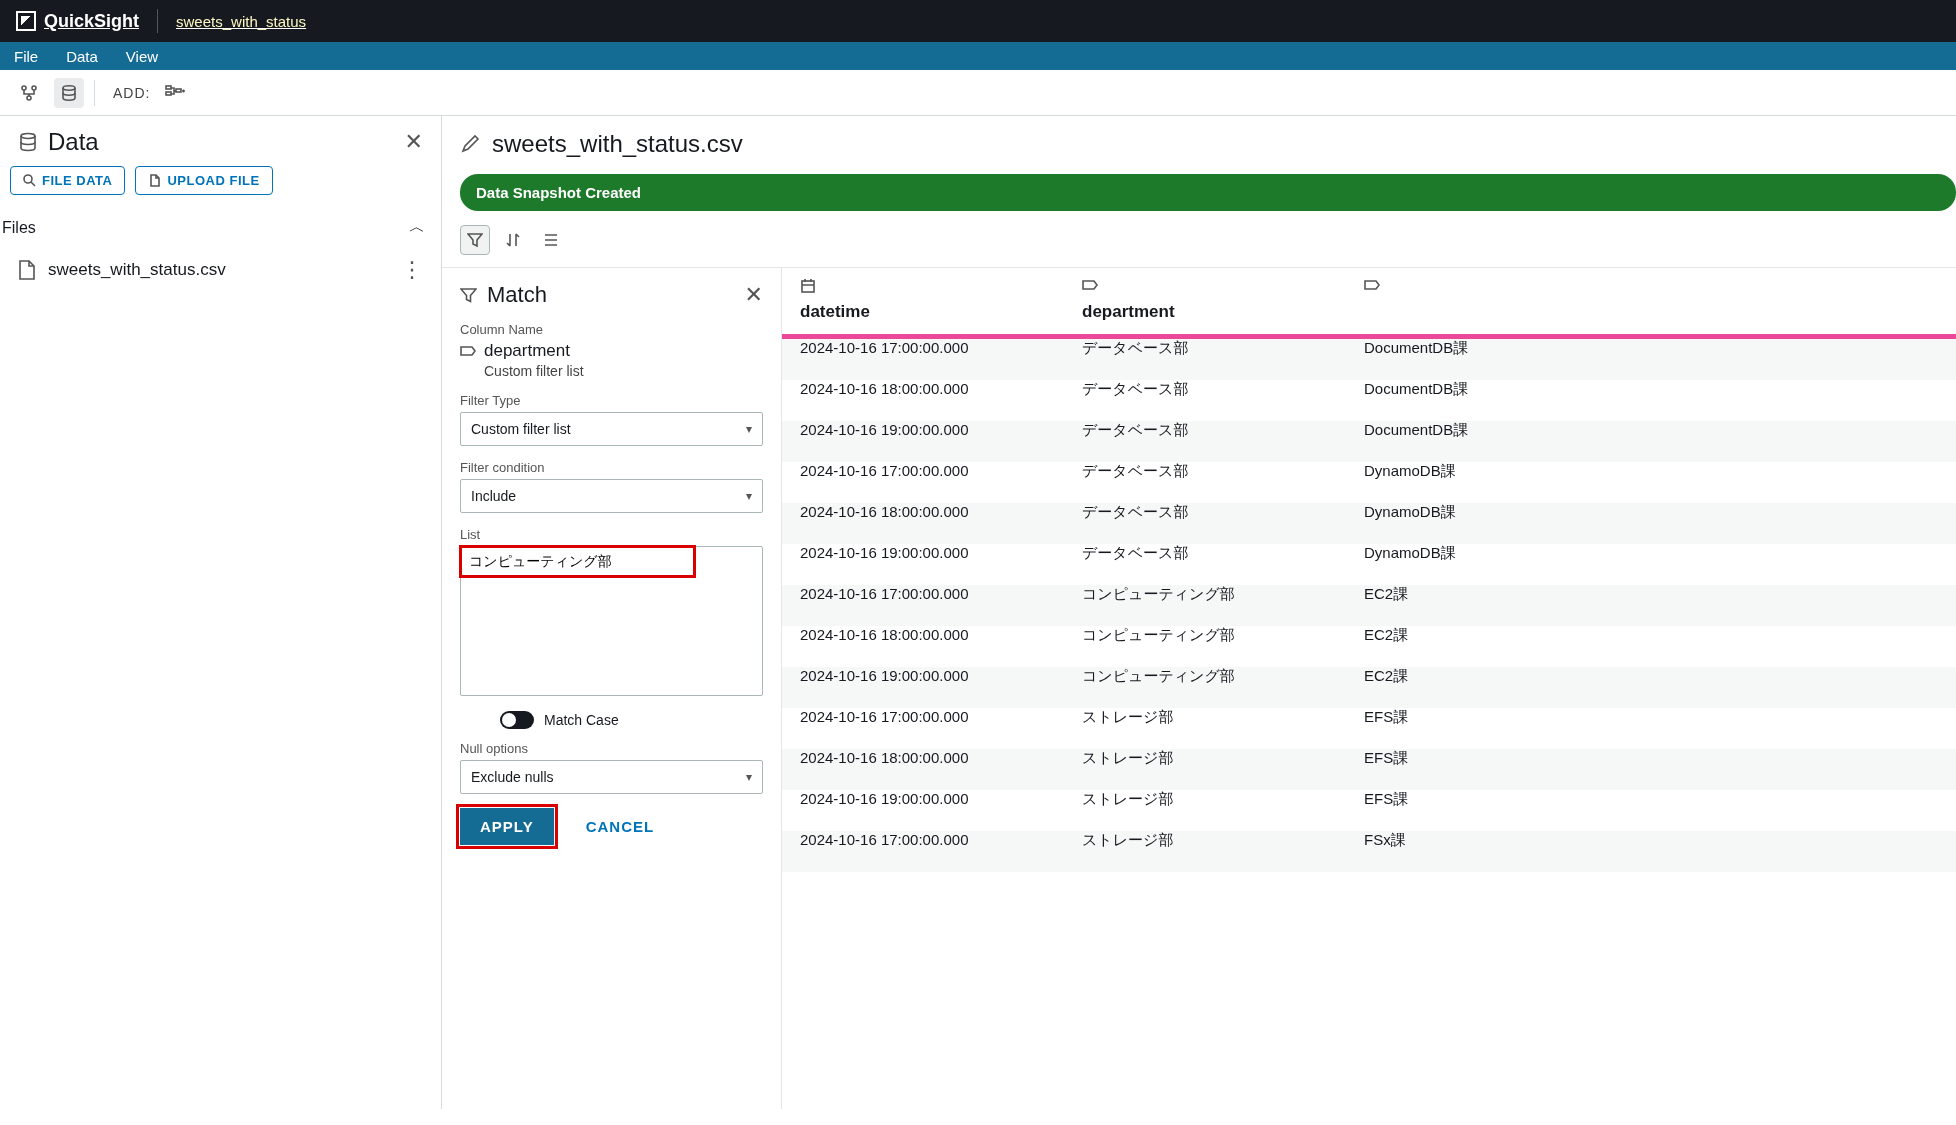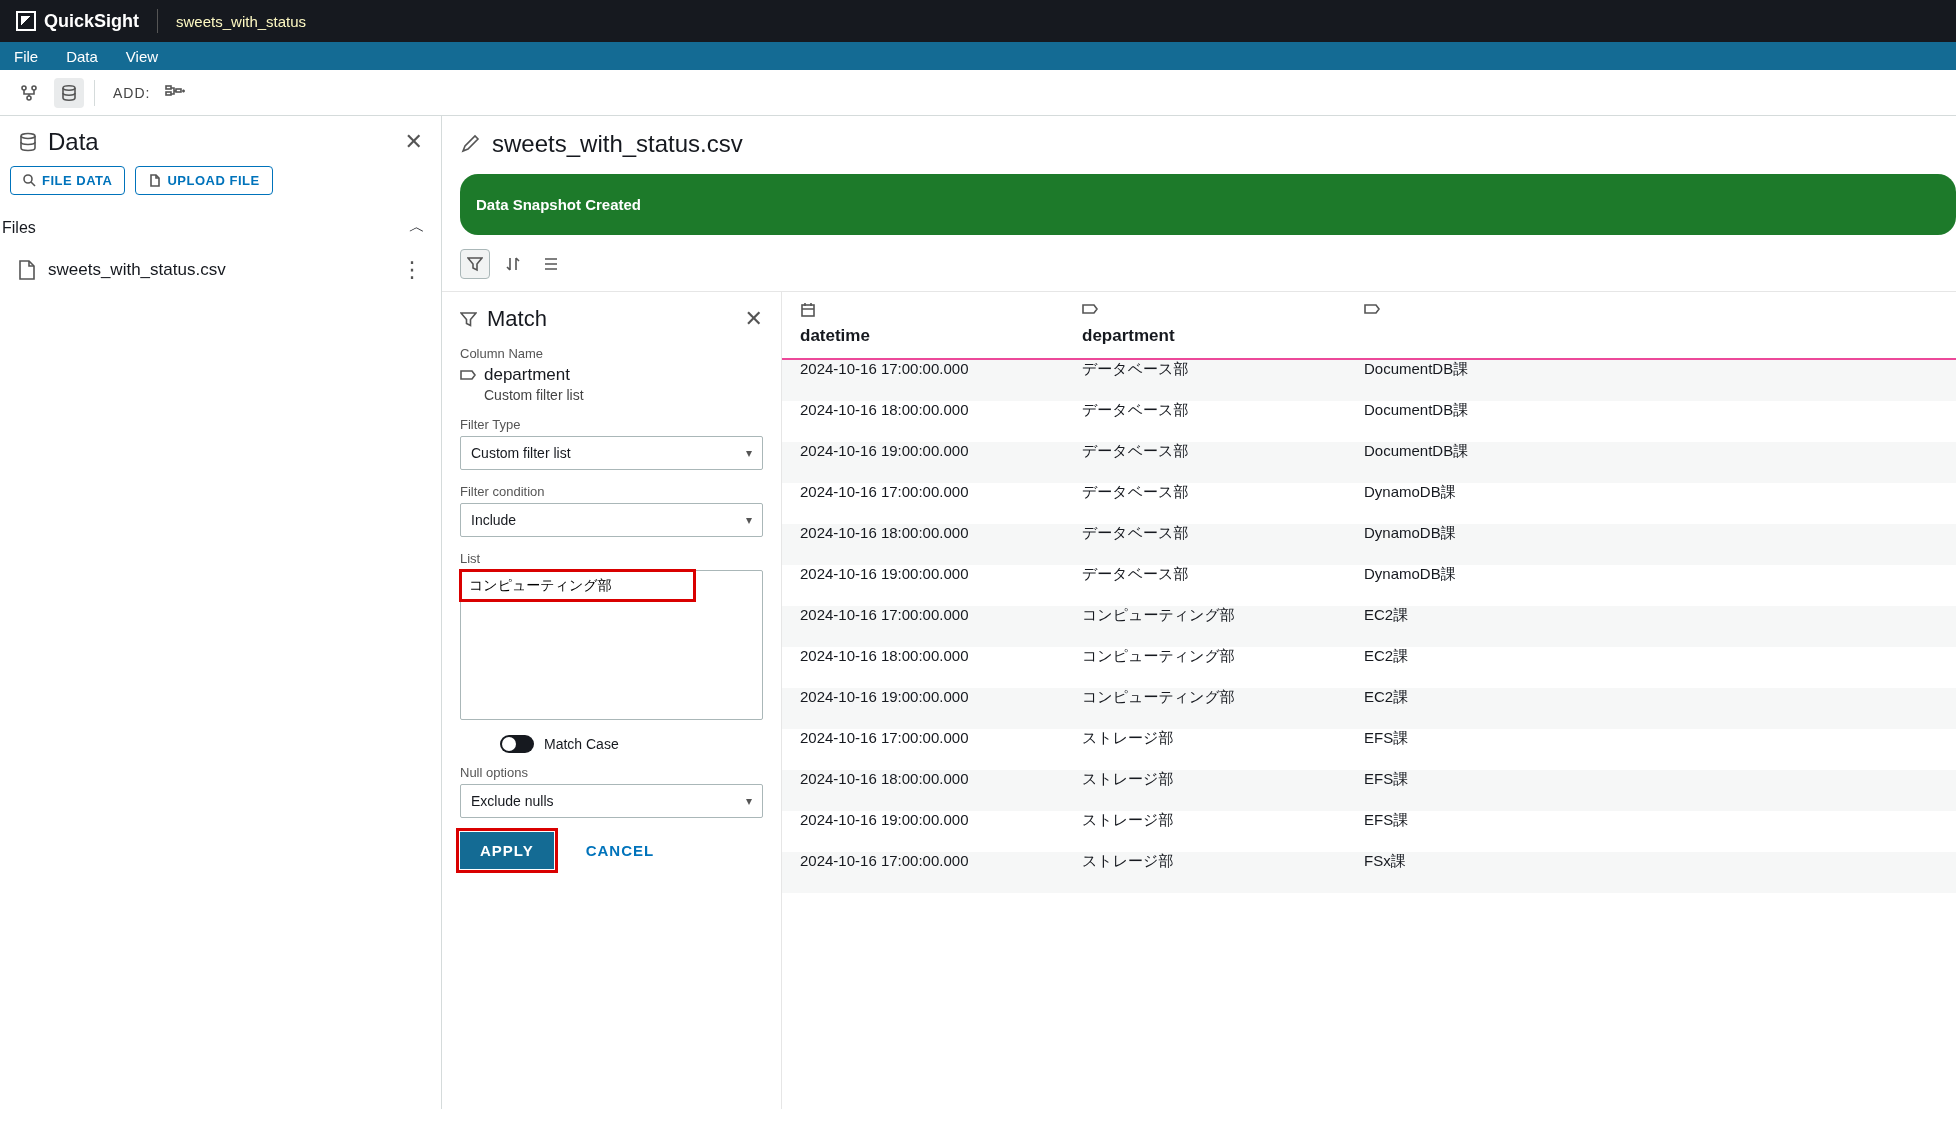--- a/index.html
+++ b/index.html
@@ -1,19 +1,19 @@
 <!DOCTYPE html>
 <html><head>
 <meta charset="utf-8">
 <style>
 * { margin:0; padding:0; box-sizing:border-box; font-family:"Amazon Ember",-apple-system,BlinkMacSystemFont,"Segoe UI",Arial,sans-serif; }
 body { font-size:14px; color:#16191f; background:#fff; }
 
 
-.topbar { background:#16191f; color:#fff; height:42px; display:flex; align-items:center; padding:0 16px; }
+.topbar { background:#16191f; color:#fff; height:42px; display:flex; align-items:center; padding:0 16px;text-decoration:underline; }
 .topbar .logo-sq { width:20px; height:20px; border:2px solid #fff; display:flex; align-items:center; justify-content:center; margin-right:8px; }
 .topbar .logo-sq::before { content:""; width:10px; height:10px; background:linear-gradient(135deg,#fff 50%,transparent 50%); }
 .topbar .brand { font-size:18px; font-weight:600; }
 .topbar .vdiv { width:1px; height:24px; background:#555; margin:0 18px; }
 .topbar .title { font-size:15px; color:#fef9c3; }
 
 
 .menubar { background:#146b94; color:#fff; height:28px; display:flex; align-items:center; padding:0 14px; gap:28px; }
 .menubar span { font-size:15px; cursor:pointer; }
 
@@ -37,21 +37,21 @@
 .sb-sec-hdr { display:flex; align-items:center; justify-content:space-between; padding:8px 16px 10px 2px; font-size:16px; }
 .sb-file { display:flex; align-items:center; justify-content:space-between; padding:12px 18px; cursor:pointer; }
 .sb-file-l { display:flex; align-items:center; gap:12px; }
 .sb-file-name { font-size:17px; color:#16191f; }
 .dots { font-size:22px; color:#555; line-height:.4; cursor:pointer; }
 
 
 .content { flex:1; display:flex; flex-direction:column; min-width:0; }
 .ct-title { display:flex; align-items:center; gap:12px; padding:14px 18px 6px; }
 .ct-title-txt { font-size:24px; }
-.badge { display:inline-block; background:#1d7a2a; color:#fff; padding:22px 16px; border-radius:18px; font-size:15px; font-weight:600; margin:10px 0 10px 18px; }
+.badge { display:inline-block; background:#1d7a2a; color:#fff; padding:10px 16px; border-radius:18px; font-size:15px; font-weight:600; margin:10px 0 10px 18px; }
 
 .view-tabs { display:flex; gap:8px; padding:4px 18px 12px; border-bottom:1px solid #e6e6e6; }
 .vt-btn { width:30px; height:30px; border:1px solid transparent; border-radius:4px; display:flex; align-items:center; justify-content:center; cursor:pointer; }
 .vt-btn.active { border-color:#aab7b8; background:#f1f3f3; }
 
 .ct-body { display:flex; flex:1; min-height:0; }
 .filter-panel { width:340px; min-width:300px; padding:14px 18px; border-right:1px solid #e6e6e6; }
 .fp-hdr { display:flex; align-items:center; justify-content:space-between; margin-bottom:14px; }
 .fp-hdr-l { display:flex; align-items:center; gap:10px; }
 .fp-title { font-size:22px; }
@@ -68,21 +68,21 @@
 
 .toggle-row { display:flex; align-items:center; gap:10px; margin-bottom:12px;padding-left:40px; }
 .tog { width:34px; height:18px; background:#16191f; border-radius:10px; position:relative; cursor:pointer; }
 .tog::after { content:""; position:absolute; width:14px; height:14px; background:#fff; border-radius:50%; top:2px; left:2px; }
 
 .btn-row { display:flex; gap:32px; align-items:center; margin-top:8px; position:relative; }
 .btn-apply { background:#146b94; color:#fff; border:none; padding:10px 20px; font-size:15px; font-weight:700; letter-spacing:1px; cursor:pointer; }
 .btn-cancel { color:#0073bb; font-size:15px; font-weight:700; letter-spacing:1px; cursor:pointer; background:none; border:none; }
 
 .table { flex:1; overflow:auto; }
-.th-row { display:flex; border-bottom:2px solid #ec4899; }
+.th-row { display:flex; border-bottom:5px solid #ec4899; }
 .th { padding:10px 18px 12px; }
 .th .ico { color:#0073bb; margin-bottom:6px; height:18px; }
 .th .txt { font-size:17px; font-weight:700; }
 .tr { display:flex; height:41px; align-items:flex-start; font-size:15px; }
 .tr:nth-child(odd){ background:#f6f7f7; }
 .td { padding:0 18px; white-space:nowrap; overflow:hidden; text-overflow:ellipsis; }
 .c-dt { width:282px; min-width:282px; }
 .c-dep { width:282px; min-width:282px; }
 .c-sec { flex:1; }
 

